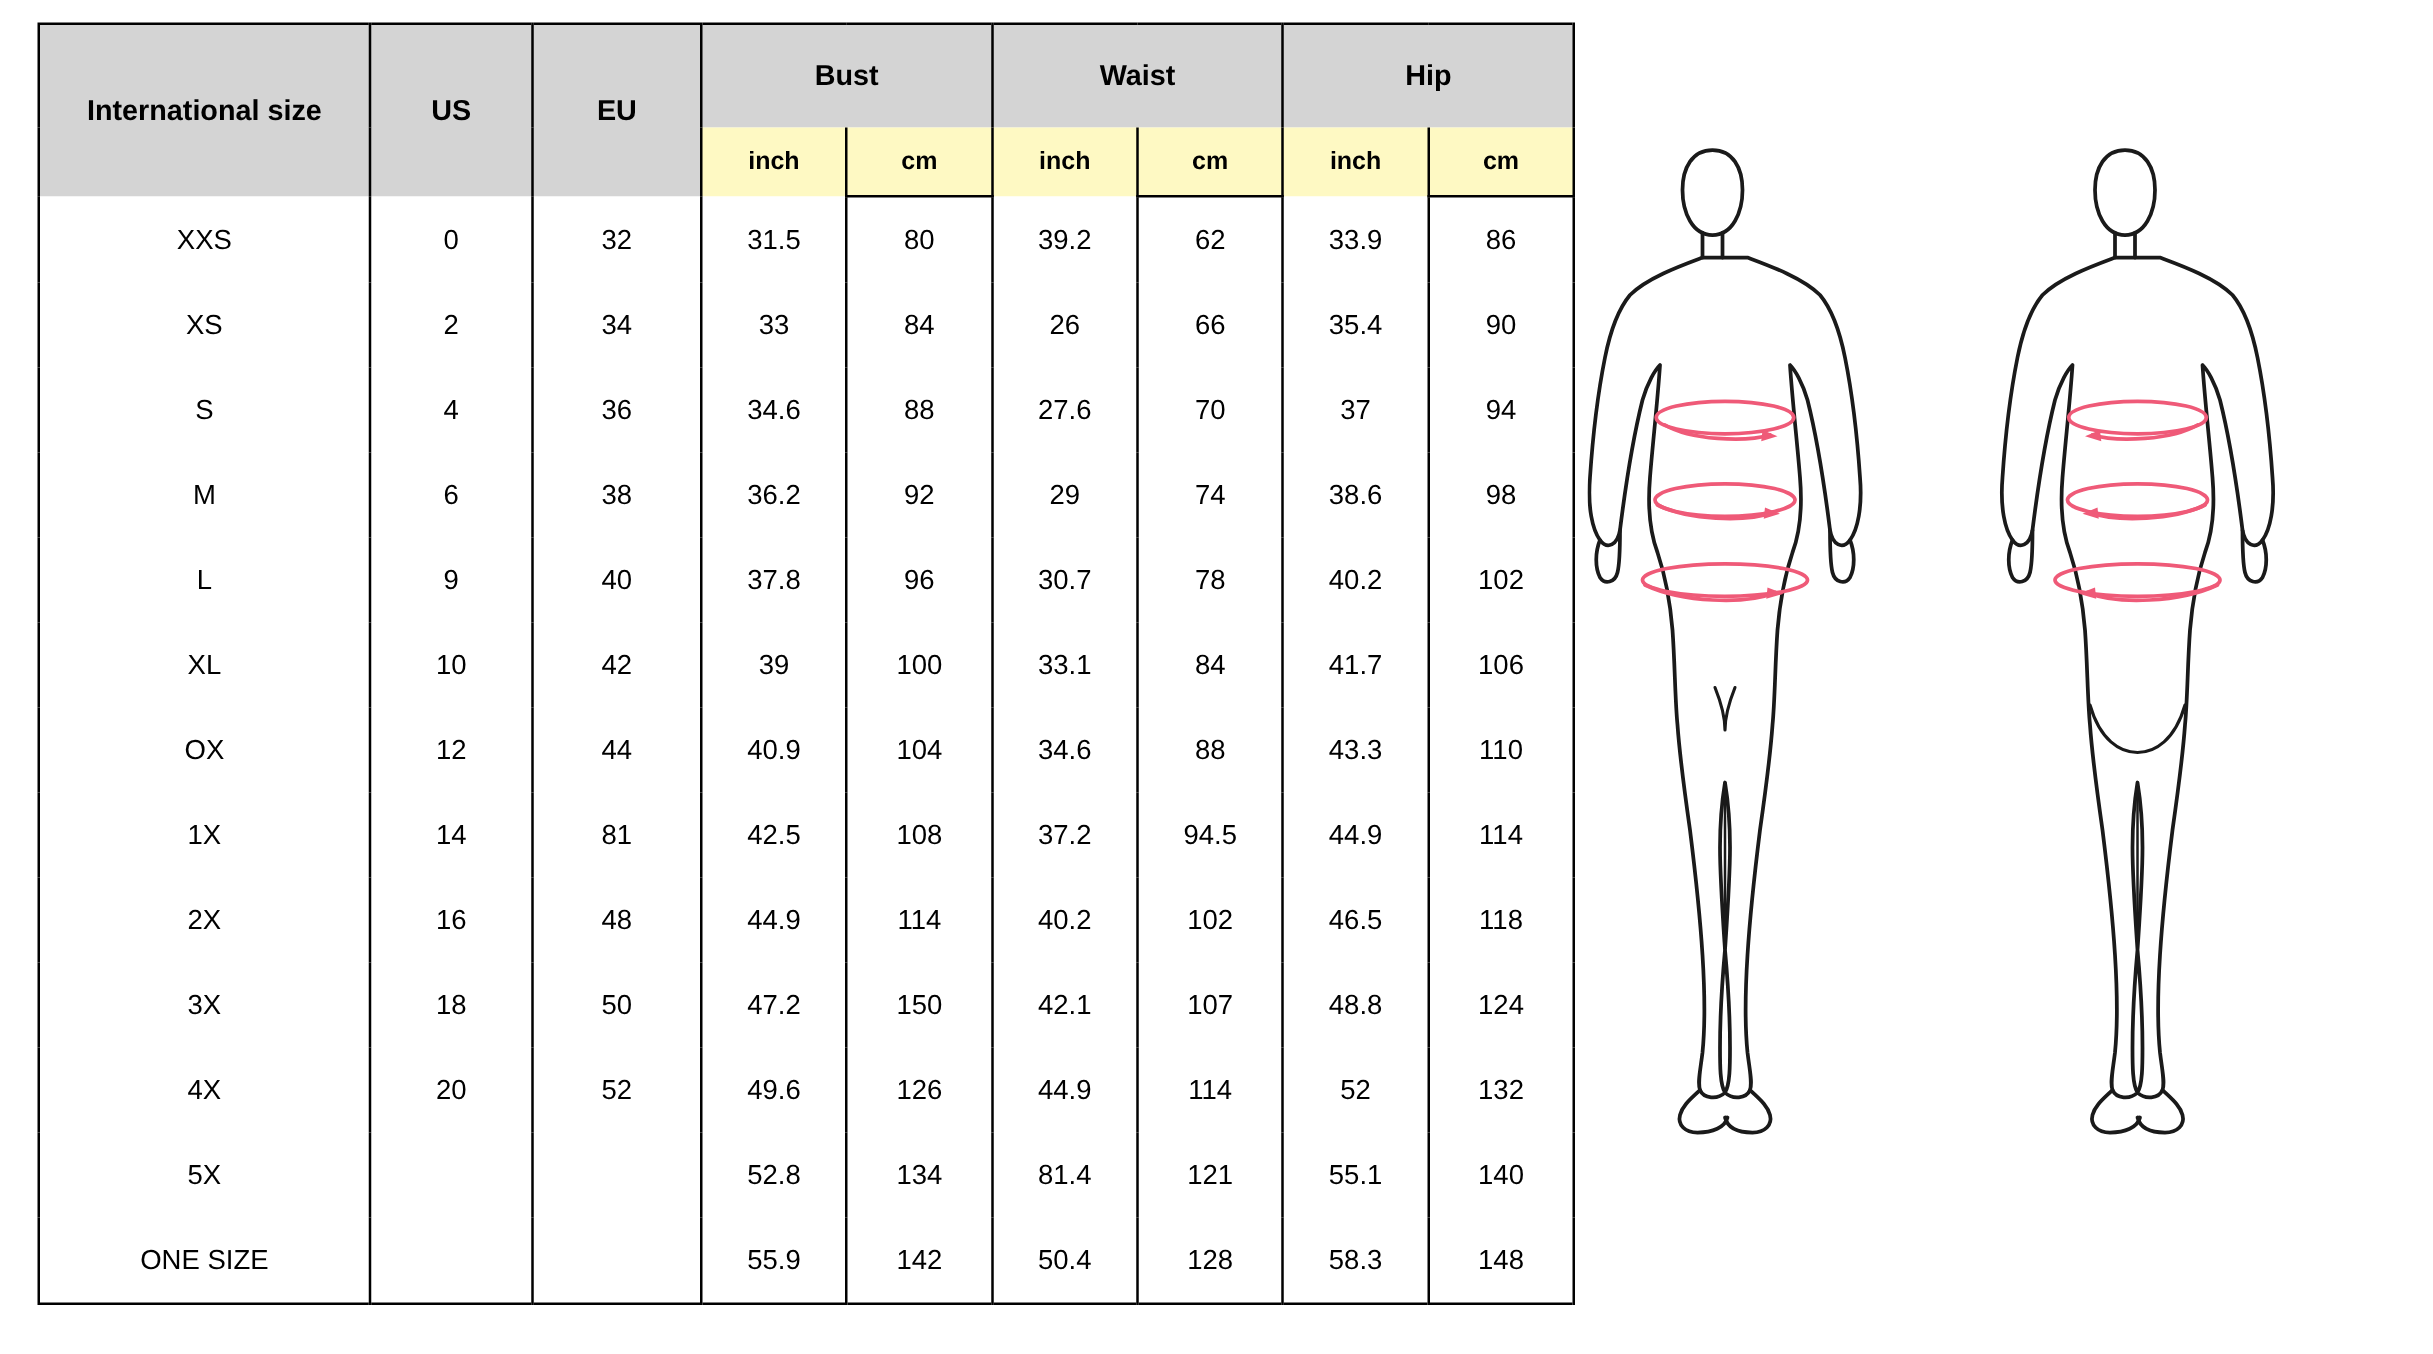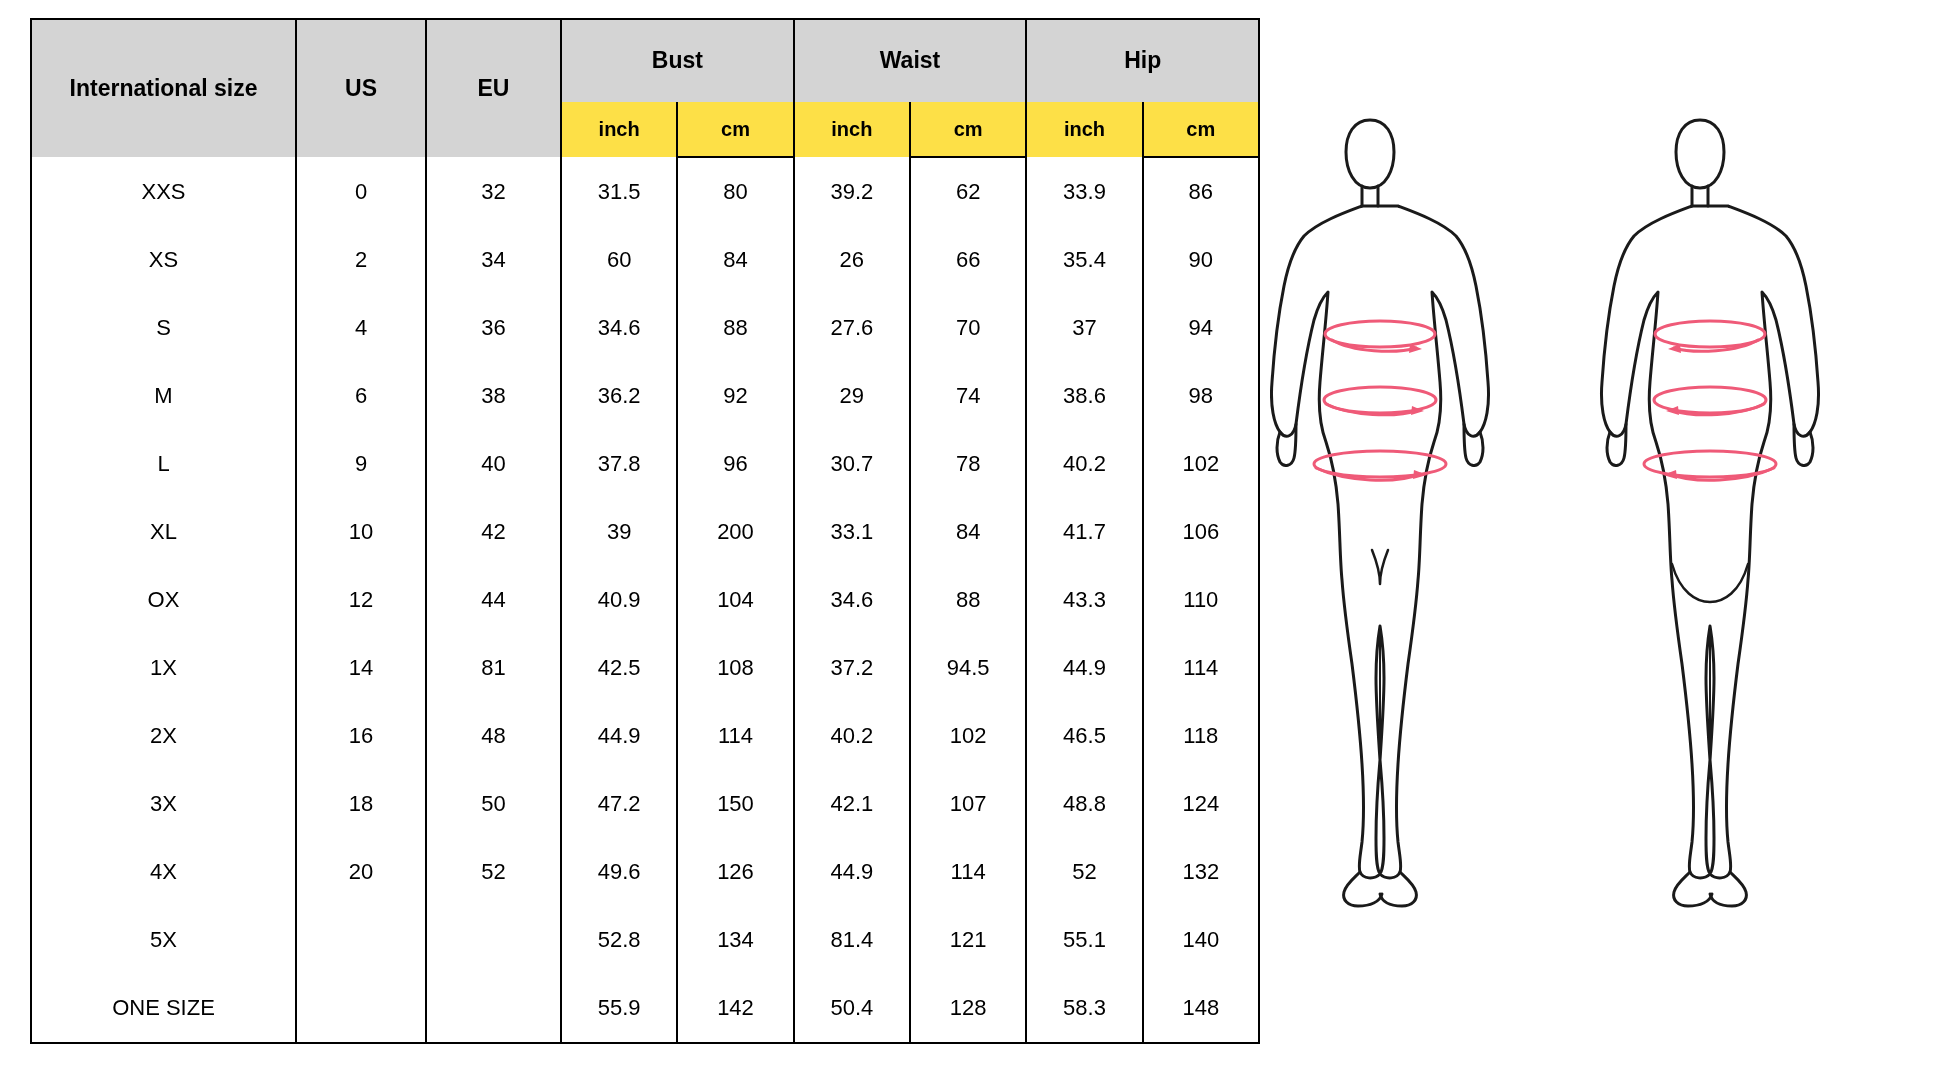--- a/index.html
+++ b/index.html
@@ -47,21 +47,21 @@
   
   tr.head1 th {
     background: #d4d4d4;
     font-weight: bold;
     font-size: 23px;
     height: 82px;
     padding: 0 19px;
     line-height: 1.2;
   }
   tr.head2 th {
-    background: #fde047;
+    background: #fef9c3;
     font-weight: bold;
     font-size: 20px;
     height: 52px;
     border-bottom: 2px solid #000;
   }
   tr.head1 th.nb, tr.head2 th.nb {
     border-bottom: none;
   }
   tbody tr td {
     height: 66px;
@@ -119,21 +119,21 @@
           <td>80</td>
           <td class="subcell">39.2</td>
           <td>62</td>
           <td class="subcell">33.9</td>
           <td>86</td>
         </tr>
         <tr>
           <td>XS</td>
           <td>2</td>
           <td>34</td>
-          <td class="subcell">60</td>
+          <td class="subcell">33</td>
           <td>84</td>
           <td class="subcell">26</td>
           <td>66</td>
           <td class="subcell">35.4</td>
           <td>90</td>
         </tr>
         <tr>
           <td>S</td>
           <td>4</td>
           <td>36</td>
@@ -164,21 +164,21 @@
           <td class="subcell">30.7</td>
           <td>78</td>
           <td class="subcell">40.2</td>
           <td>102</td>
         </tr>
         <tr>
           <td>XL</td>
           <td>10</td>
           <td>42</td>
           <td class="subcell">39</td>
-          <td>200</td>
+          <td>100</td>
           <td class="subcell">33.1</td>
           <td>84</td>
           <td class="subcell">41.7</td>
           <td>106</td>
         </tr>
         <tr>
           <td>OX</td>
           <td>12</td>
           <td>44</td>
           <td class="subcell">40.9</td>

